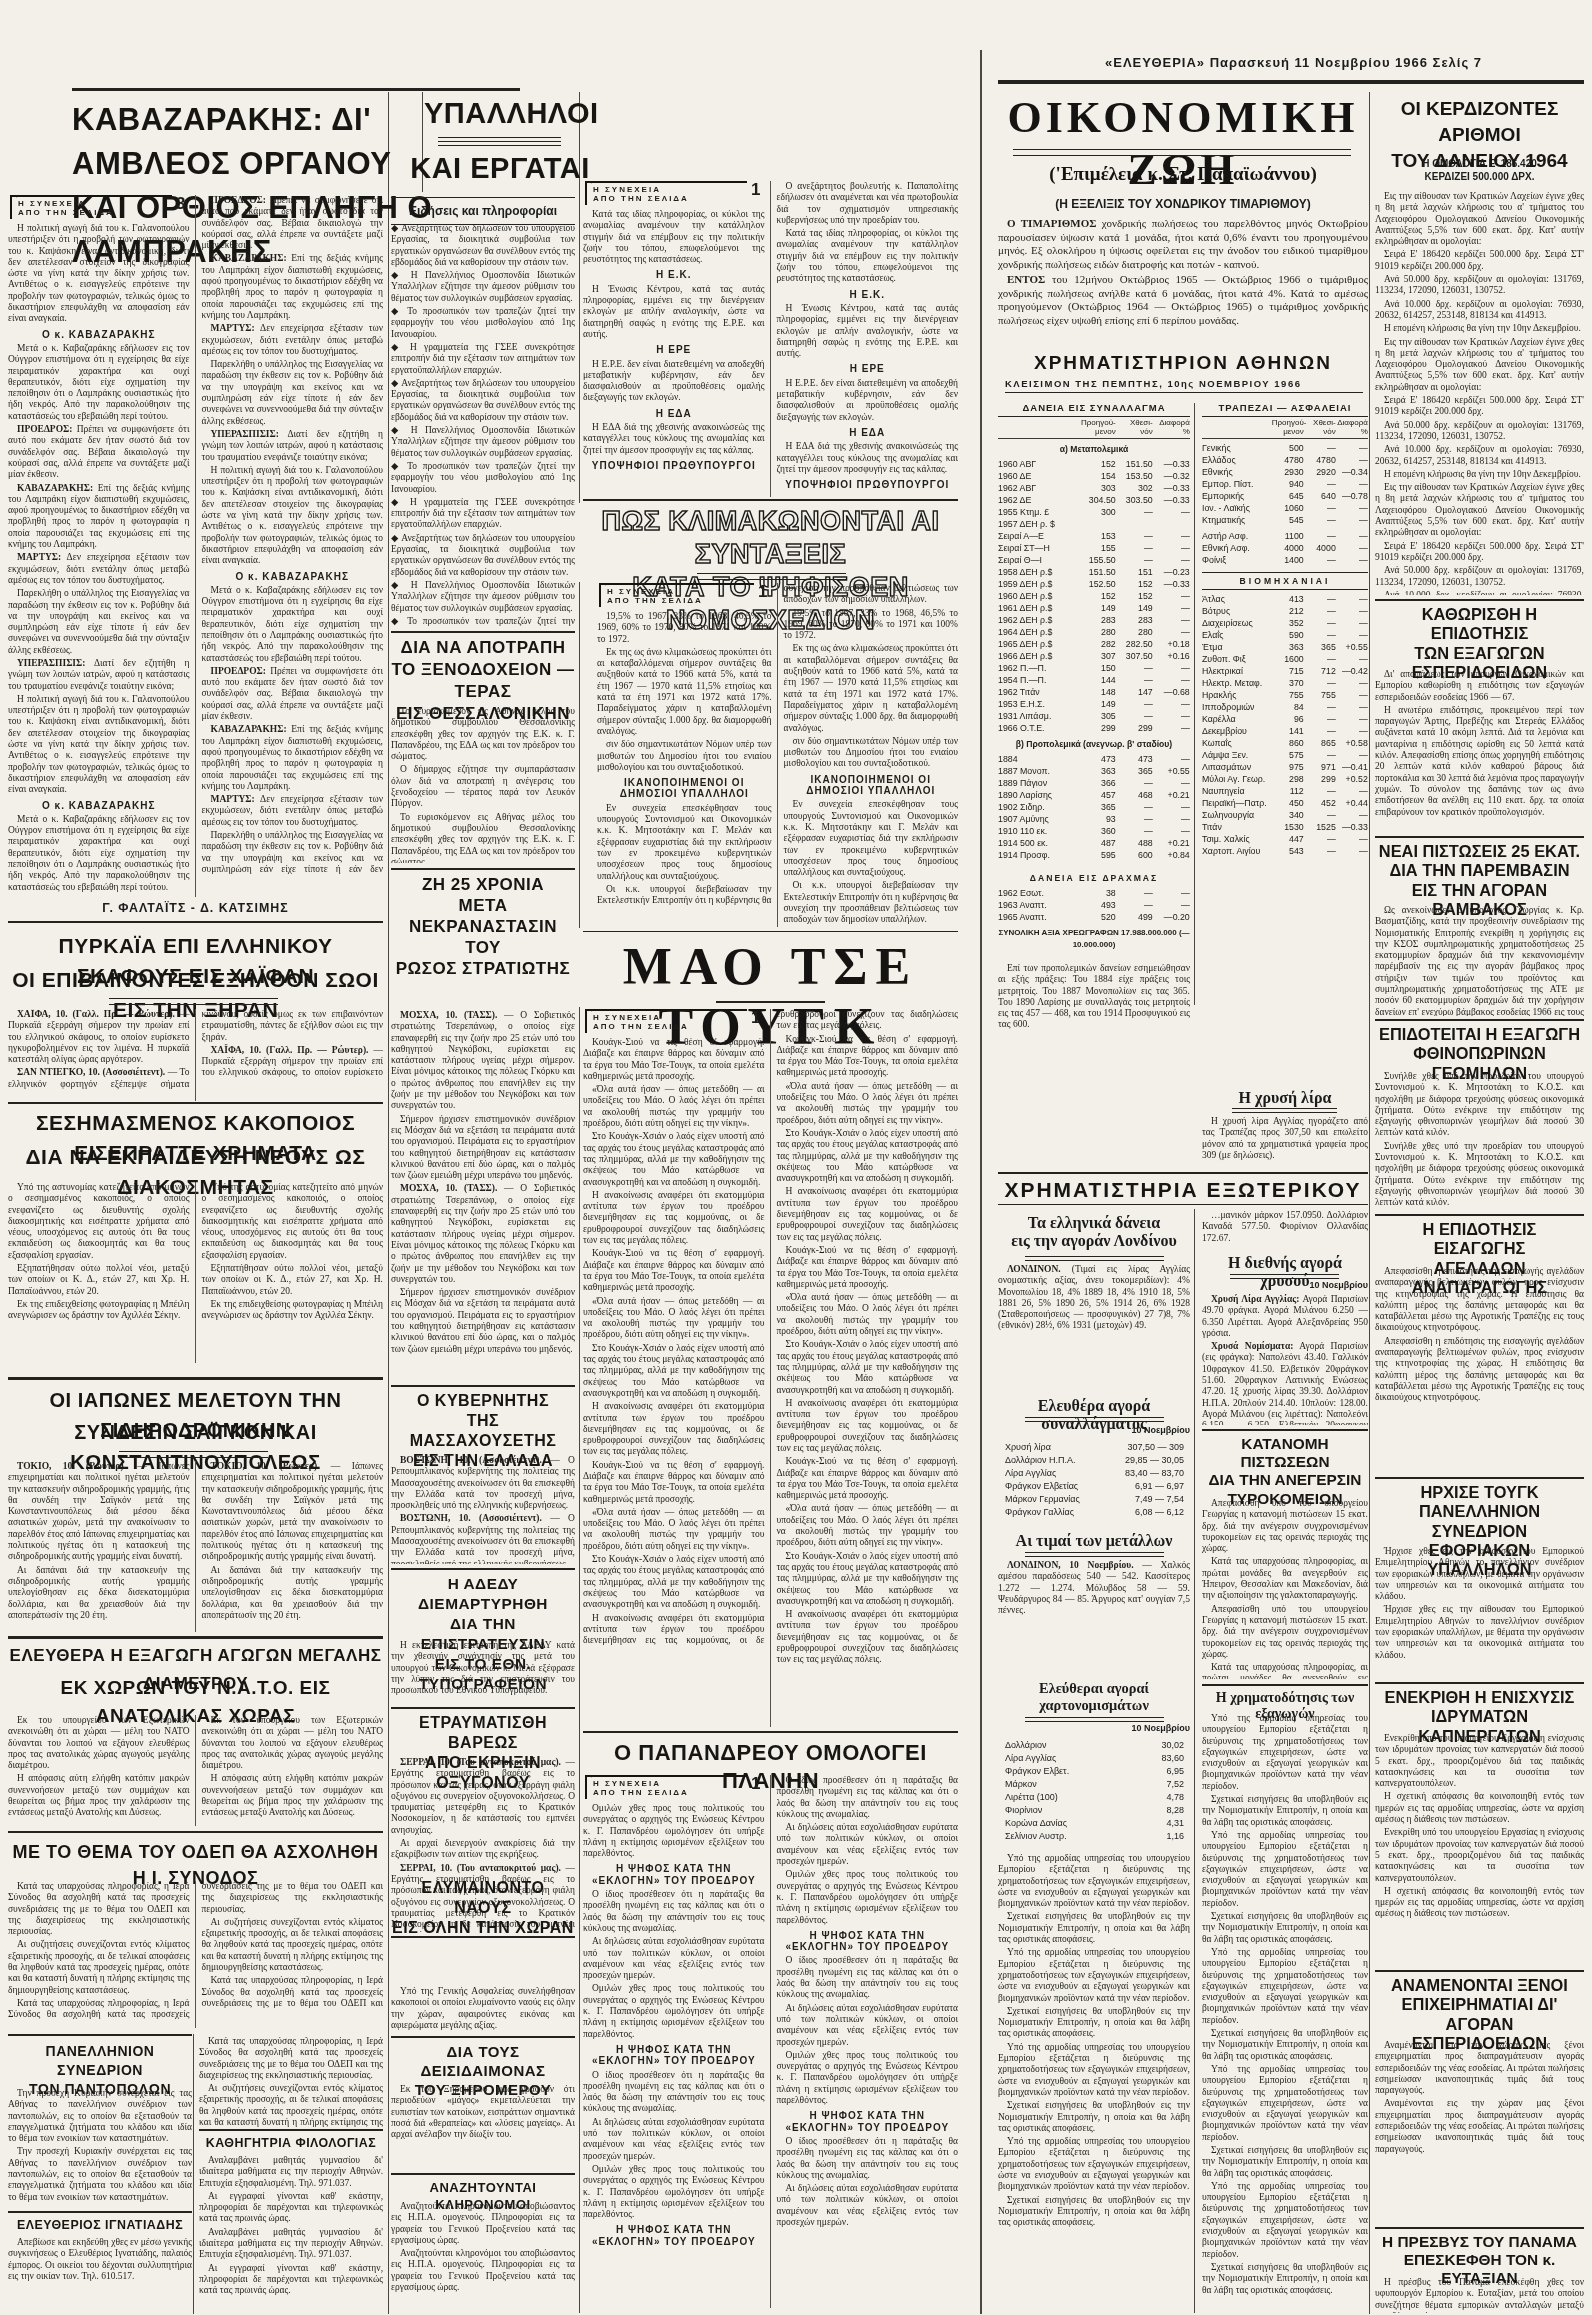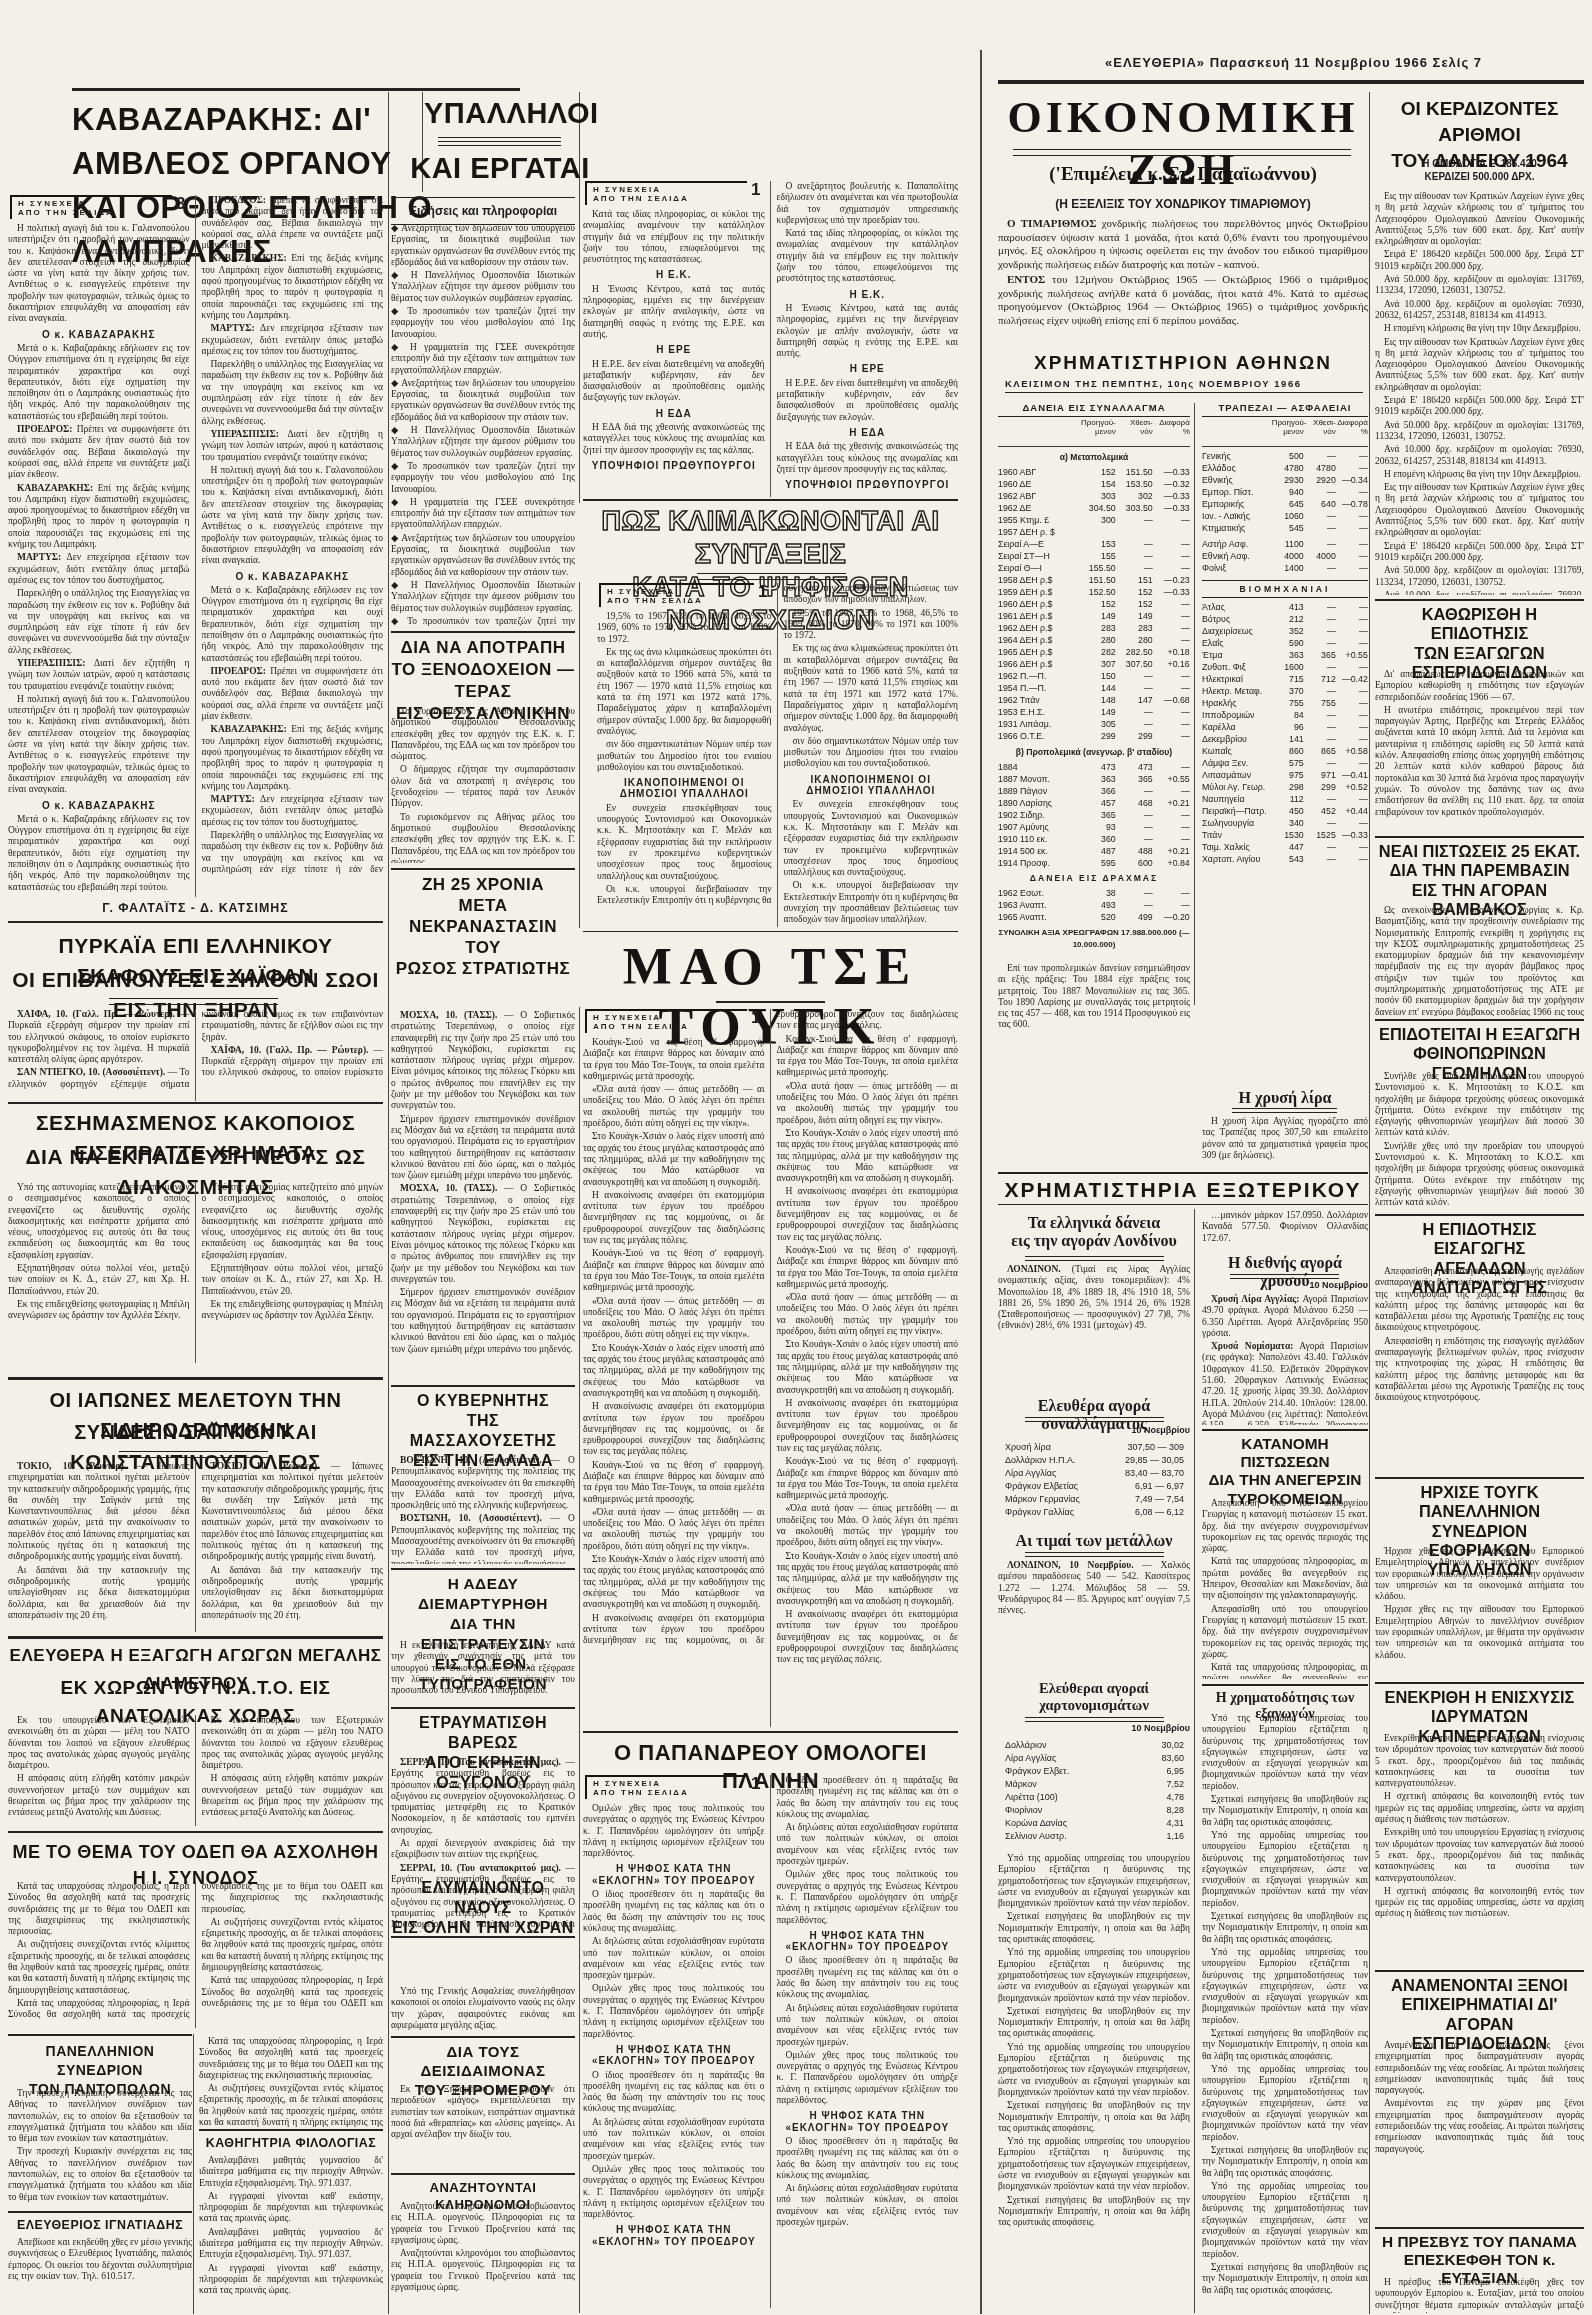--- a/index.html
+++ b/index.html
@@ -29,21 +29,21 @@
         font-weight:bold;letter-spacing:2px;padding:2px 0 2px 6px;margin:0 18px 4px 2px;position:relative;}
   .cont .cn{position:absolute;right:-14px;top:2px;font-size:17px;letter-spacing:0;}
   .cont .arr{position:absolute;left:-2px;top:-7px;font-size:10px;letter-spacing:0;}
   .ehead{font-family:"Liberation Sans","DejaVu Sans",sans-serif;font-weight:bold;text-align:center;
          color:#181613;line-height:1.18;}
   .fhead{font-family:"Liberation Serif","DejaVu Serif",serif;font-weight:bold;text-align:center;font-size:16px;}
   .frule{position:absolute;height:3px;border-top:1px solid #24221f;border-bottom:1px solid #24221f;}
   .tbl{font-family:"Liberation Sans","DejaVu Sans",sans-serif;font-size:8.8px;line-height:12px;color:#232019;}
   .ttitle{font-weight:bold;text-align:center;letter-spacing:1px;font-size:9.5px;border-bottom:1px solid #24221f;
           padding-bottom:2px;margin-bottom:2px;}
-  .thead{display:flex;font-size:8px;line-height:8.6px;margin:2px 0 3px;border-bottom:1px solid #3a3832;padding-bottom:10px;}
+  .thead{display:flex;font-size:8px;line-height:8.6px;margin:2px 0 3px;border-bottom:1px solid #3a3832;padding-bottom:2px;}
   .thead span{text-align:right;}
   .trow{display:flex;}
   .trow .tl{width:42%;white-space:nowrap;overflow:hidden;}
   .trow .tn{width:19.3%;text-align:right;white-space:nowrap;}
   .tsub{text-align:center;font-weight:bold;margin:4px 0 3px;font-size:8.6px;}
   .lines{font-size:9px;line-height:13px;font-family:"Liberation Sans","DejaVu Sans",sans-serif;}
   .lines .ln{display:flex;justify-content:space-between;}
   .byline{font-family:"Liberation Sans","DejaVu Sans",sans-serif;font-weight:bold;font-size:12.4px;
           text-align:center;letter-spacing:1px;}
   .datec{font-size:9px;text-align:right;font-weight:bold;margin-bottom:2px;}

